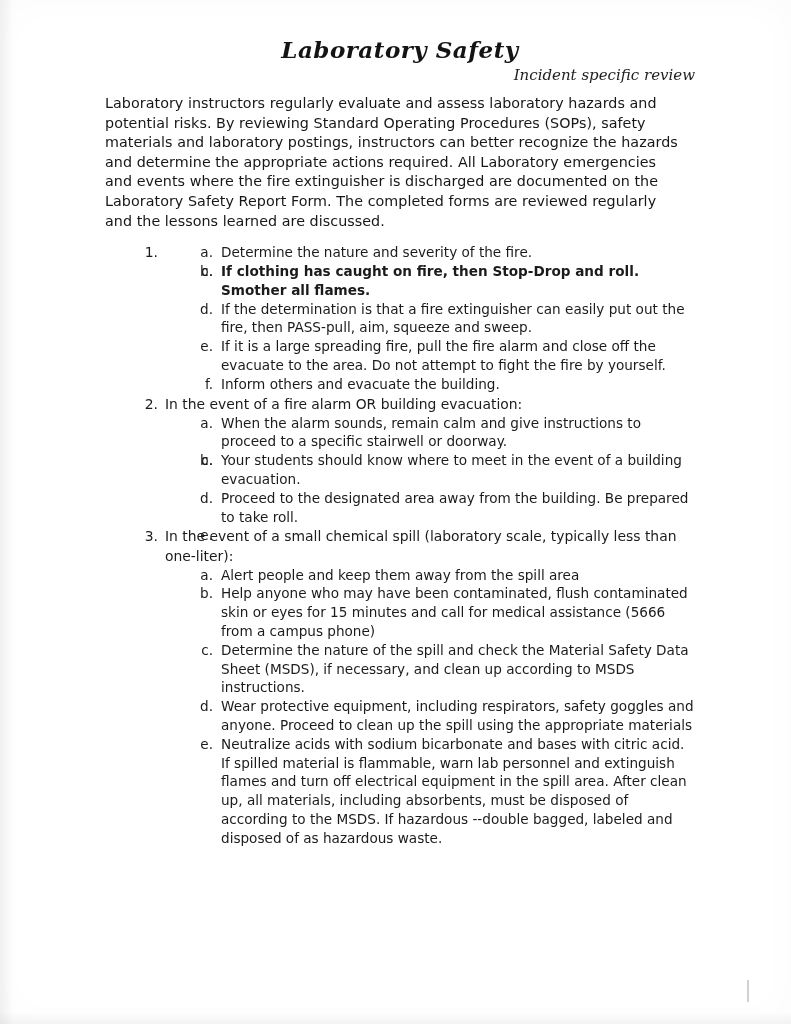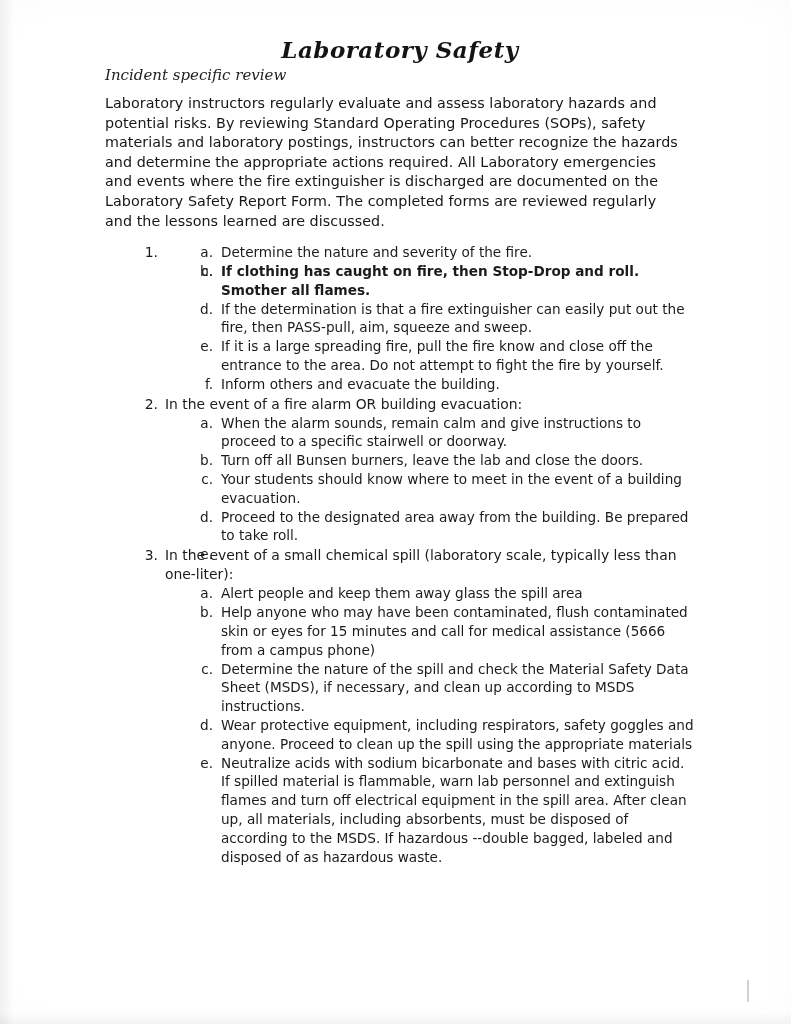--- a/index.html
+++ b/index.html
@@ -35,21 +35,21 @@
     text-align: center;
     font-family: "DejaVu Serif", serif;
     font-style: italic;
     font-weight: bold;
     font-size: 23px;
     letter-spacing: 0.5px;
     margin: 0 0 3px 0;
     color: #141414;
   }
   .doc-subtitle {
-    text-align: left;
+    text-align: right;
     font-family: "DejaVu Serif", serif;
     font-style: italic;
     font-size: 15px;
     margin: 0 0 10px 0;
     color: #1e1e1e;
   }
   .intro {
     font-size: 14.3px;
     line-height: 19.6px;
     text-align: left;
@@ -146,40 +146,40 @@
 
     <div class="list-wrap">
       <ol class="level1" id="sections-root">
           <li>
             <span class="marker">1.</span>
             <ol class="level2">
               <li><span class="marker">a.</span><span>Determine the nature and severity of the fire.</span></li>
               <li><span class="marker">b.</span></li>
               <li><span class="marker">c.</span><span class="bold-run">If clothing has caught on fire, then Stop-Drop and roll. Smother all flames.</span></li>
               <li><span class="marker">d.</span><span>If the determination is that a fire extinguisher can easily put out the fire, then PASS-pull, aim, squeeze and sweep.</span></li>
-              <li><span class="marker">e.</span><span>If it is a large spreading fire, pull the fire know and close off the entrance to the area. Do not attempt to fight the fire by yourself.</span></li>
+              <li><span class="marker">e.</span><span>If it is a large spreading fire, pull the fire alarm and close off the evacuate to the area. Do not attempt to fight the fire by yourself.</span></li>
               <li><span class="marker">f.</span><span>Inform others and evacuate the building.</span></li>
             </ol>
           </li>
           <li>
             <span class="marker">2.</span>
             <span class="l1text">In the event of a fire alarm OR building evacuation:</span>
             <ol class="level2">
               <li><span class="marker">a.</span><span>When the alarm sounds, remain calm and give instructions to proceed to a specific stairwell or doorway.</span></li>
-              <li><span class="marker">b.</span><span>Turn off all Bunsen burners, leave the lab and close the doors.</span></li>
+              <li><span class="marker">b.</span></li>
               <li><span class="marker">c.</span><span>Your students should know where to meet in the event of a building evacuation.</span></li>
               <li><span class="marker">d.</span><span>Proceed to the designated area away from the building. Be prepared to take roll.</span></li>
               <li><span class="marker">e.</span></li>
             </ol>
           </li>
           <li>
             <span class="marker">3.</span>
             <span class="l1text">In the event of a small chemical spill (laboratory scale, typically less than one-liter):</span>
             <ol class="level2">
-              <li><span class="marker">a.</span><span>Alert people and keep them away glass the spill area</span></li>
+              <li><span class="marker">a.</span><span>Alert people and keep them away from the spill area</span></li>
               <li><span class="marker">b.</span><span>Help anyone who may have been contaminated, flush contaminated skin or eyes for 15 minutes and call for medical assistance (5666 from a campus phone)</span></li>
               <li><span class="marker">c.</span><span>Determine the nature of the spill and check the Material Safety Data Sheet (MSDS), if necessary, and clean up according to MSDS instructions.</span></li>
               <li><span class="marker">d.</span><span>Wear protective equipment, including respirators, safety goggles and anyone. Proceed to clean up the spill using the appropriate materials</span></li>
               <li><span class="marker">e.</span><span>Neutralize acids with sodium bicarbonate and bases with citric acid. If spilled material is flammable, warn lab personnel and extinguish flames and turn off electrical equipment in the spill area. After clean up, all materials, including absorbents, must be disposed of according to the MSDS. If hazardous --double bagged, labeled and disposed of as hazardous waste.</span></li>
             </ol>
           </li>
         </ol>
     </div>
   </div>
 </div>

